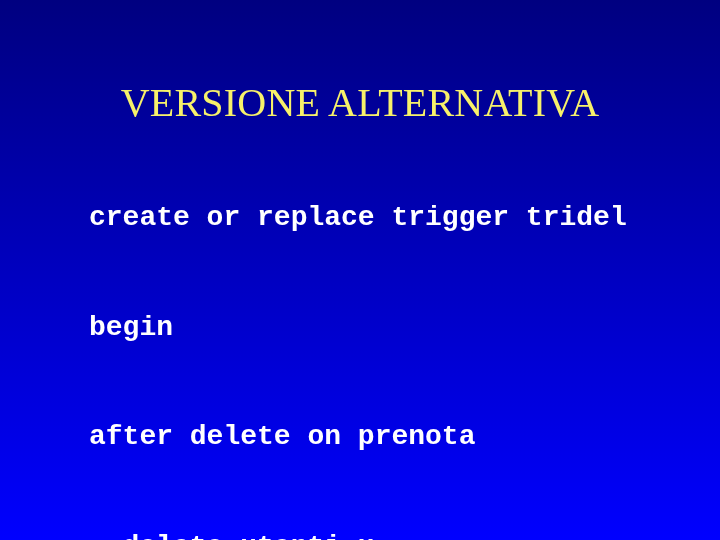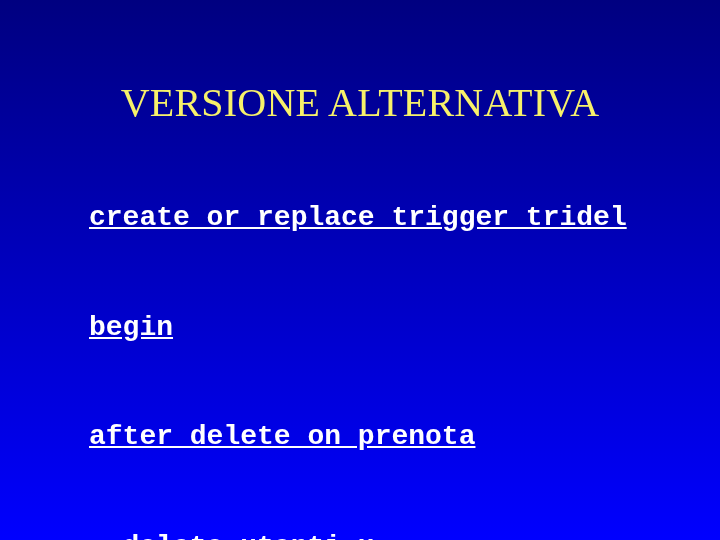--- a/index.html
+++ b/index.html
@@ -47,21 +47,20 @@
     line-height: 36.5px;
     color: #ffffff;
     white-space: pre;
     letter-spacing: 0px;
   }
 
   .code-line {
     display: block;
     white-space: pre;
     min-height: 36.5px;
-    text-decoration: underline;
   }
 </style>
 </head>
 <body>
 
 <div id="slide">
 
   <h1 id="slide-title">VERSIONE ALTERNATIVA</h1>
 
   <div id="code-block">

